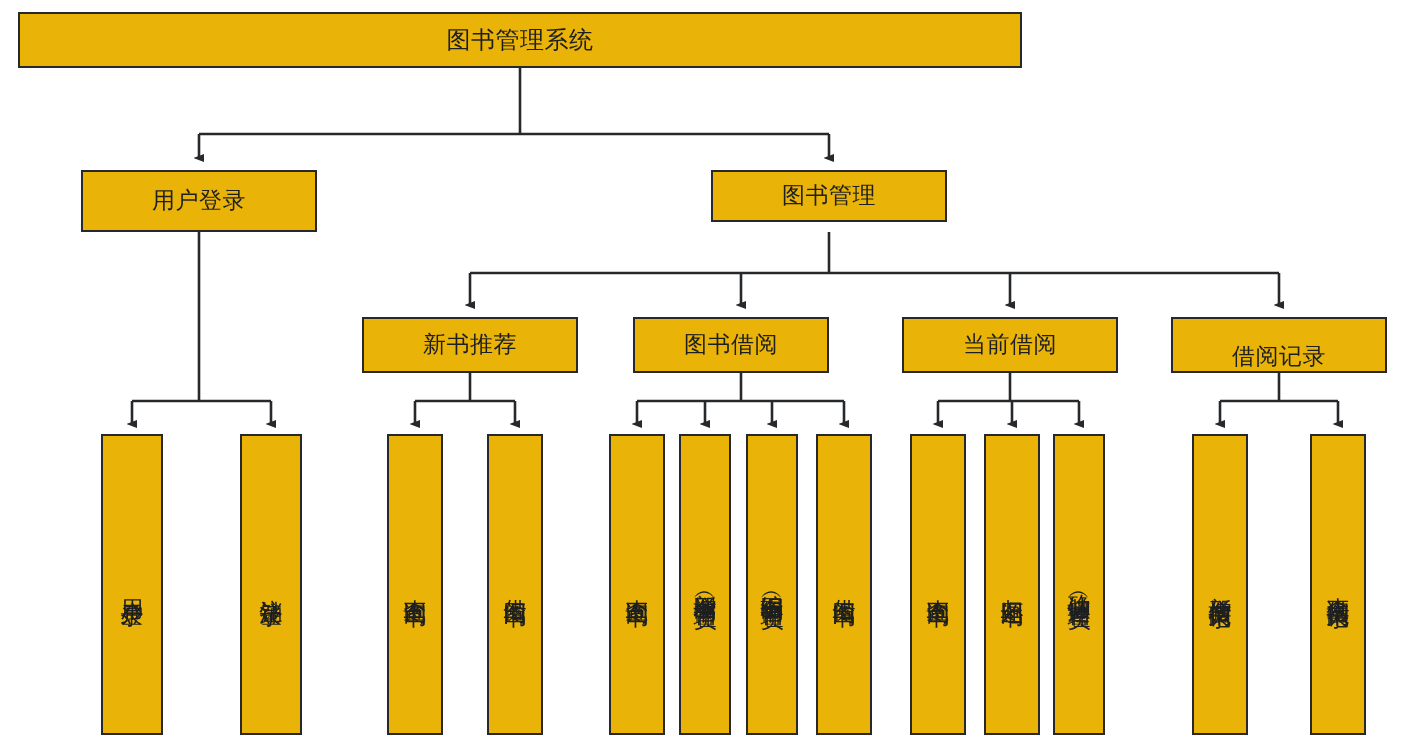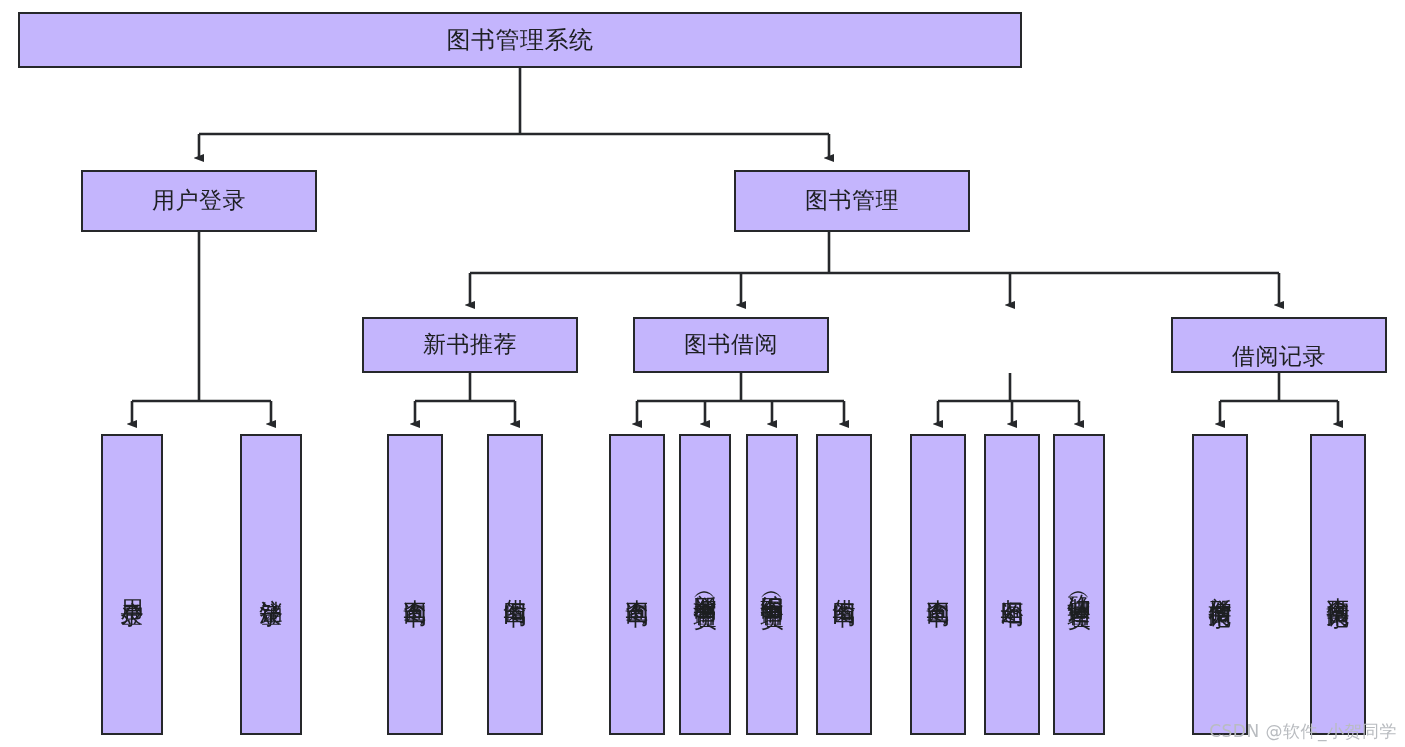--- a/index.html
+++ b/index.html
@@ -22,21 +22,21 @@
     position: absolute;
     left: 0;
     top: 0;
     width: 1405px;
     height: 747px;
     pointer-events: none;
   }
   .node {
     position: absolute;
     box-sizing: border-box;
-    background: #c4b5fd;
+    background: #eab308;
     border: 2.5px solid #26282b;
     display: flex;
     align-items: center;
     justify-content: center;
     color: #1d1f21;
   }
   .node.horiz {
     font-size: 23px;
     line-height: 1.2;
     letter-spacing: 0.5px;
@@ -123,29 +123,32 @@
     </g>
   </svg>
 
   <div class="node horiz root" style="left:18px; top:12px; width:1004px; height:56px;">
     <span>图书管理系统</span>
   </div>
 
   <div class="node horiz" style="left:81px; top:170px; width:236px; height:62px;">
     <span>用户登录</span>
   </div>
-  <div class="node horiz" style="left:734px; top:170px; width:236px; height:62px;">
+  <div class="node horiz" style="left:711px; top:170px; width:236px; height:52px;">
     <span>图书管理</span>
   </div>
 
   <div class="node horiz" style="left:362px; top:317px; width:216px; height:56px;">
     <span>新书推荐</span>
   </div>
   <div class="node horiz" style="left:633px; top:317px; width:196px; height:56px;">
     <span>图书借阅</span>
+  </div>
+  <div class="node horiz" style="left:902px; top:317px; width:216px; height:56px;">
+    <span>当前借阅</span>
   </div>
   <div class="node horiz" style="left:1171px; top:317px; width:216px; height:56px;align-items:flex-end;">
     <span>借阅记录</span>
   </div>
 
   <div class="node leaf" style="left:101px; top:434px; width:62px; height:301px;">
     <span class="vtext">用户登录</span>
   </div>
   <div class="node leaf" style="left:240px; top:434px; width:62px; height:301px;">
     <span class="vtext">注销登录</span>
@@ -181,14 +184,13 @@
     <span class="vtext">确认归还（管理员）</span>
   </div>
 
   <div class="node leaf" style="left:1192px; top:434px; width:56px; height:301px;">
     <span class="vtext">新增借阅记录</span>
   </div>
   <div class="node leaf" style="left:1310px; top:434px; width:56px; height:301px;">
     <span class="vtext">查询借阅记录</span>
   </div>
 
-  <div class="watermark">CSDN @软件_小贺同学</div>
 </div>
 
 </body></html>

